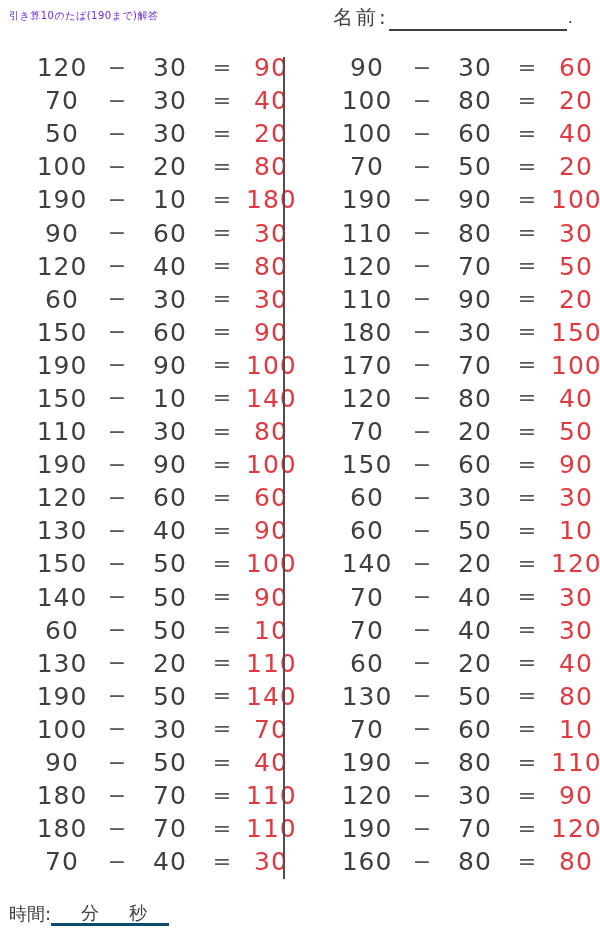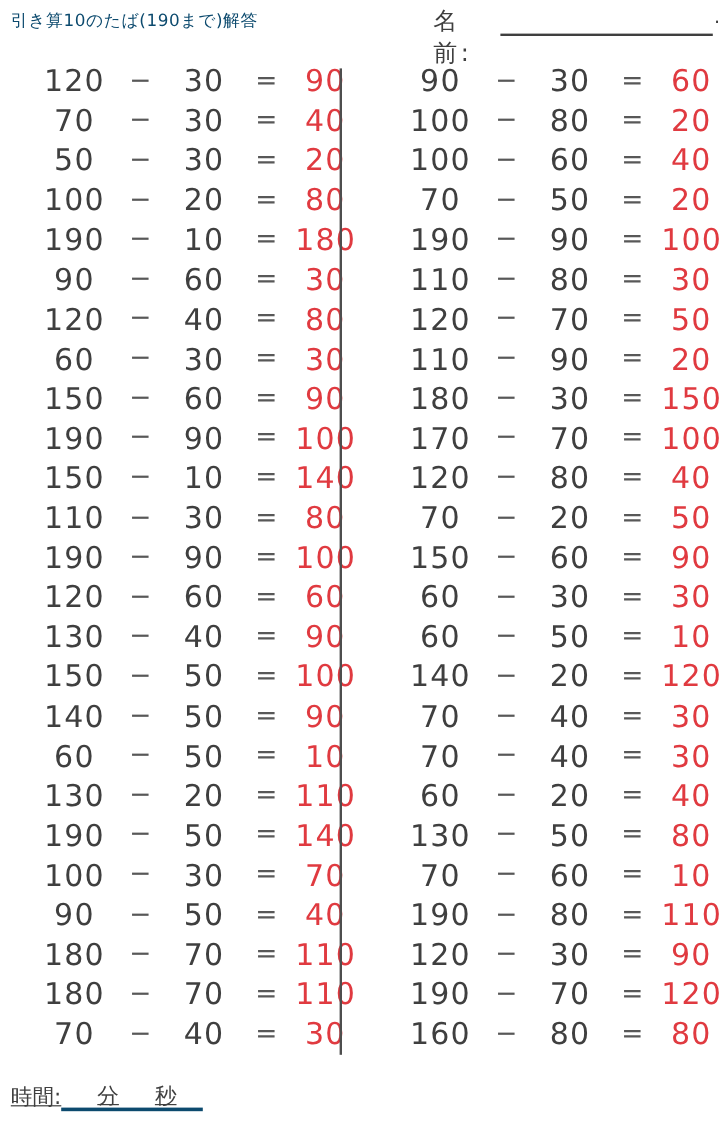--- a/index.html
+++ b/index.html
@@ -7,26 +7,26 @@
     position:relative;
     width:600px; height:935px;
     background:#ffffff;
     font-family:"DejaVu Sans", sans-serif;
     color:#3f3f3f;
     overflow:hidden;
   }
   
   .title {
     position:absolute; left:9px; top:9px;
-    font-size:14px; letter-spacing:0.5px; color:#0c4a6e;
+    font-size:10px; letter-spacing:0.5px; color:#6d28d9;
   }
   .name-field {
     position:absolute; left:333px; top:4px;
     font-size:20px; color:#3f3f3f;
-    display:flex; align-items:flex-start;margin-left:28px;
+    display:flex; align-items:center;
   }
   .name-label { letter-spacing:3px; }
   .name-line {
     display:inline-block; width:178px; height:24px;
     border-bottom:2px solid #3f3f3f;
   }
   .name-period { font-size:16px; margin-left:1px; }
 
   
   .worksheet { position:absolute; left:0; top:51px; width:600px;margin-left:32px; }
@@ -45,21 +45,21 @@
   .c-eq  { width:48px; text-align:center; color:#585858; font-size:22px; }
   .c-ans { width:50px; text-align:center; letter-spacing:1px; color:#e03a40; }
   .divider {
     position:absolute; left:283px; top:57px;
     width:2px; height:822px; background:#4e4e4e;
   }
 
   
   .time-field {
     position:absolute; left:9px; top:901px;
-    font-size:18px; display:flex; align-items:flex-end;text-decoration:underline;
+    font-size:18px; display:flex; align-items:flex-end;
   }
   .time-line {
     display:inline-block; width:118px; height:22px;
     border-bottom:3px solid #0c4a6e;
   }
   .unit-min { margin-left:30px; }
   .unit-sec { margin-left:30px; }
   .page-number {
     position:absolute; left:266px; top:910px;
     font-size:14.5px; letter-spacing:1px; color:#4a4a4a;margin-top:40px;

